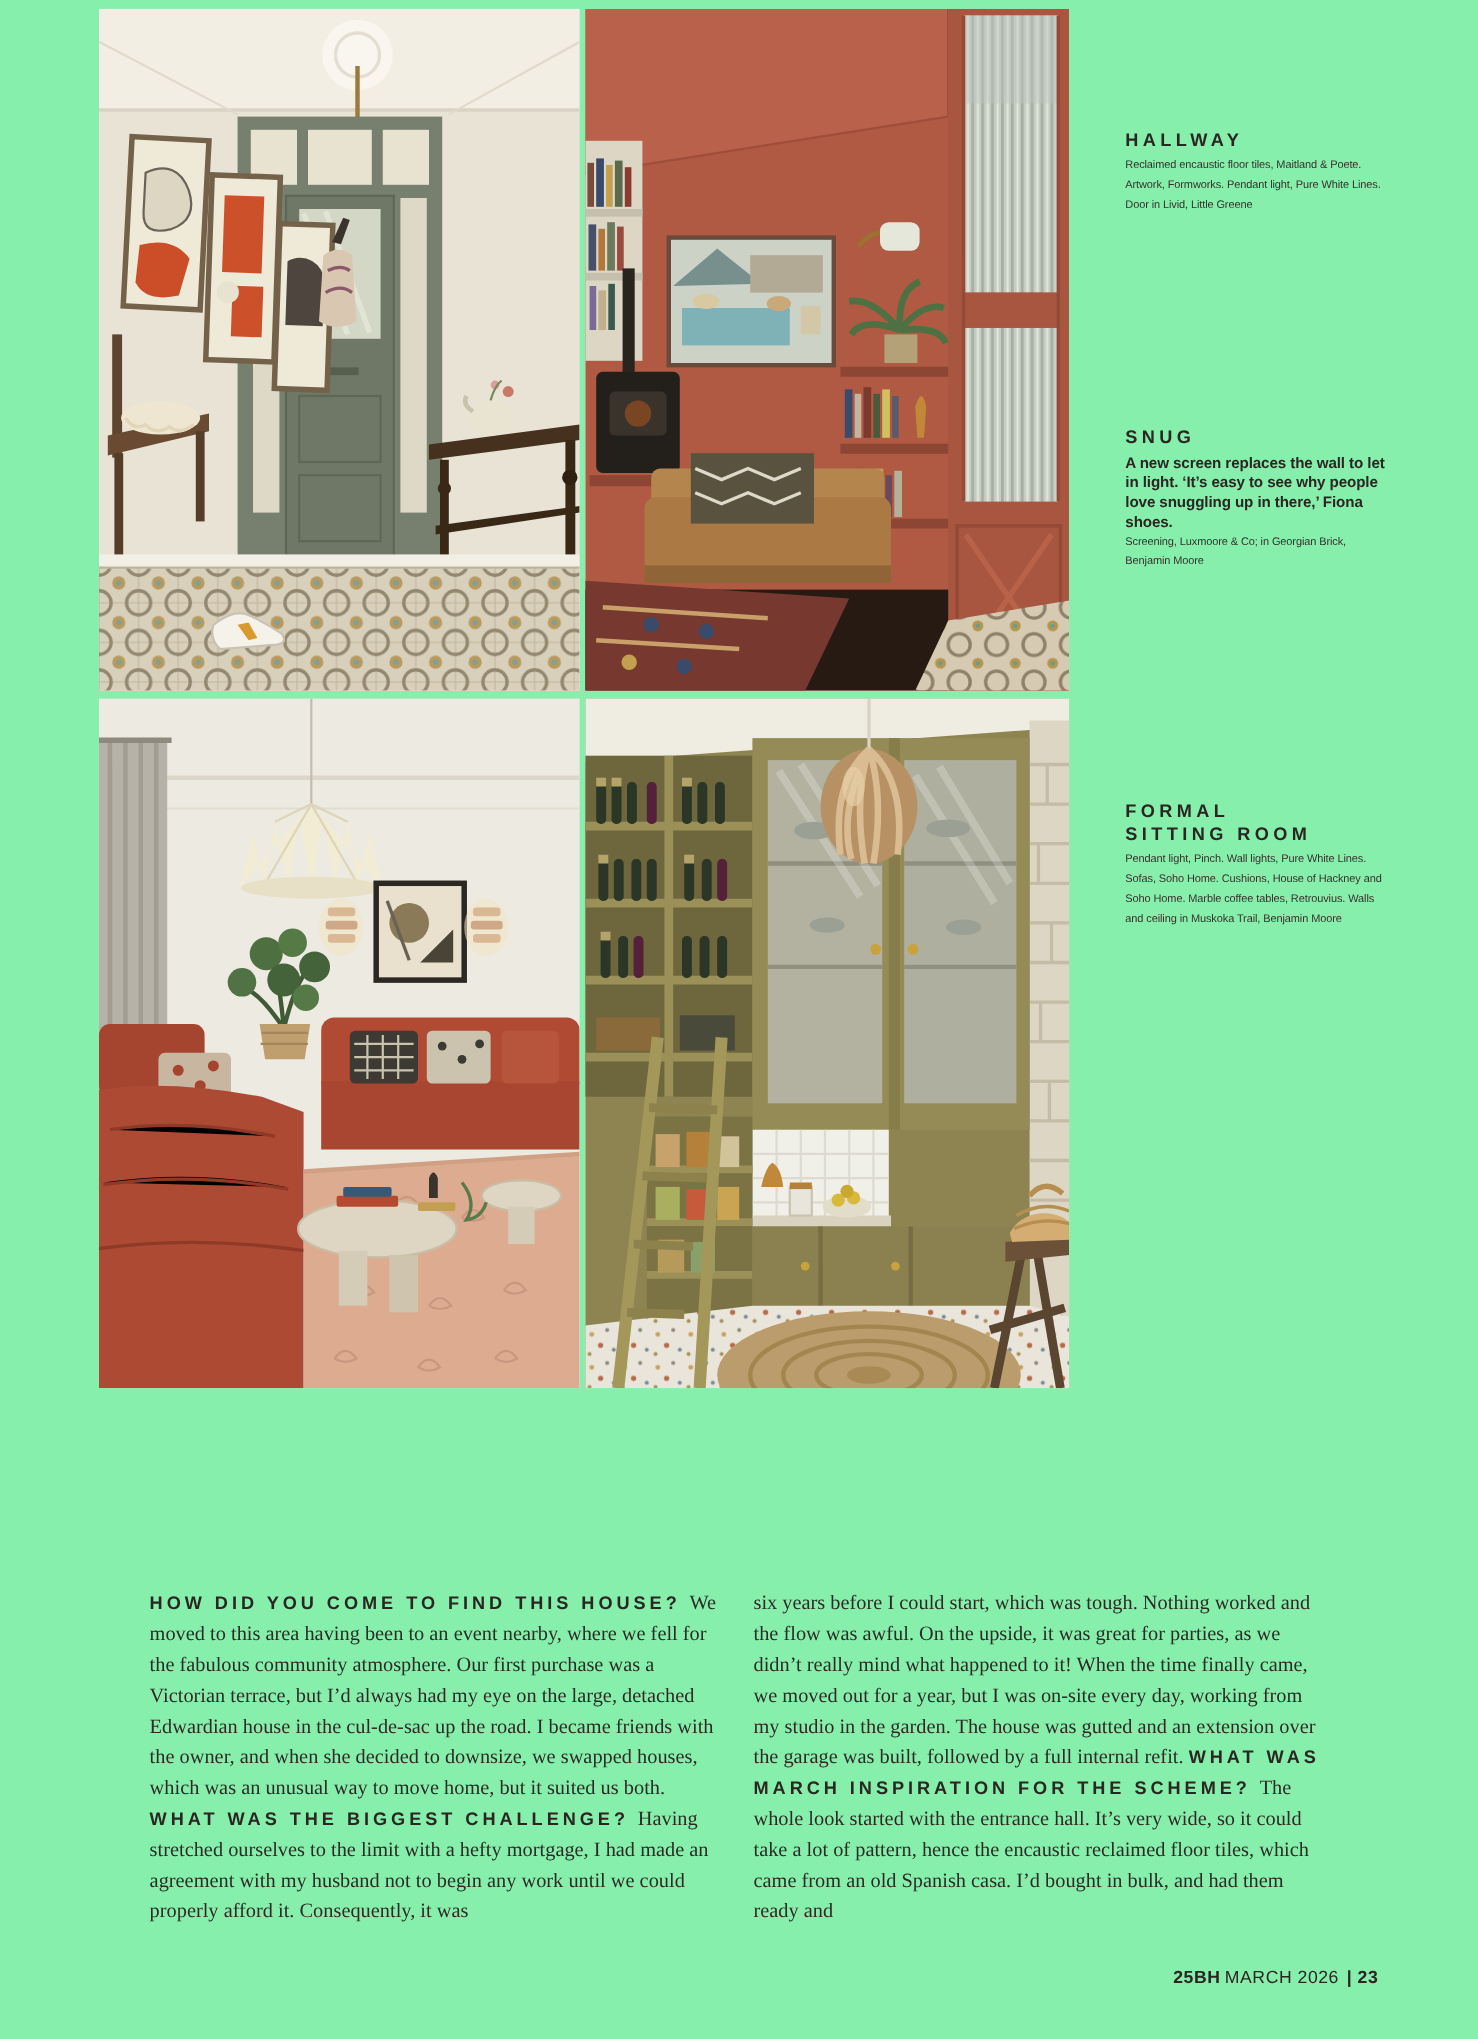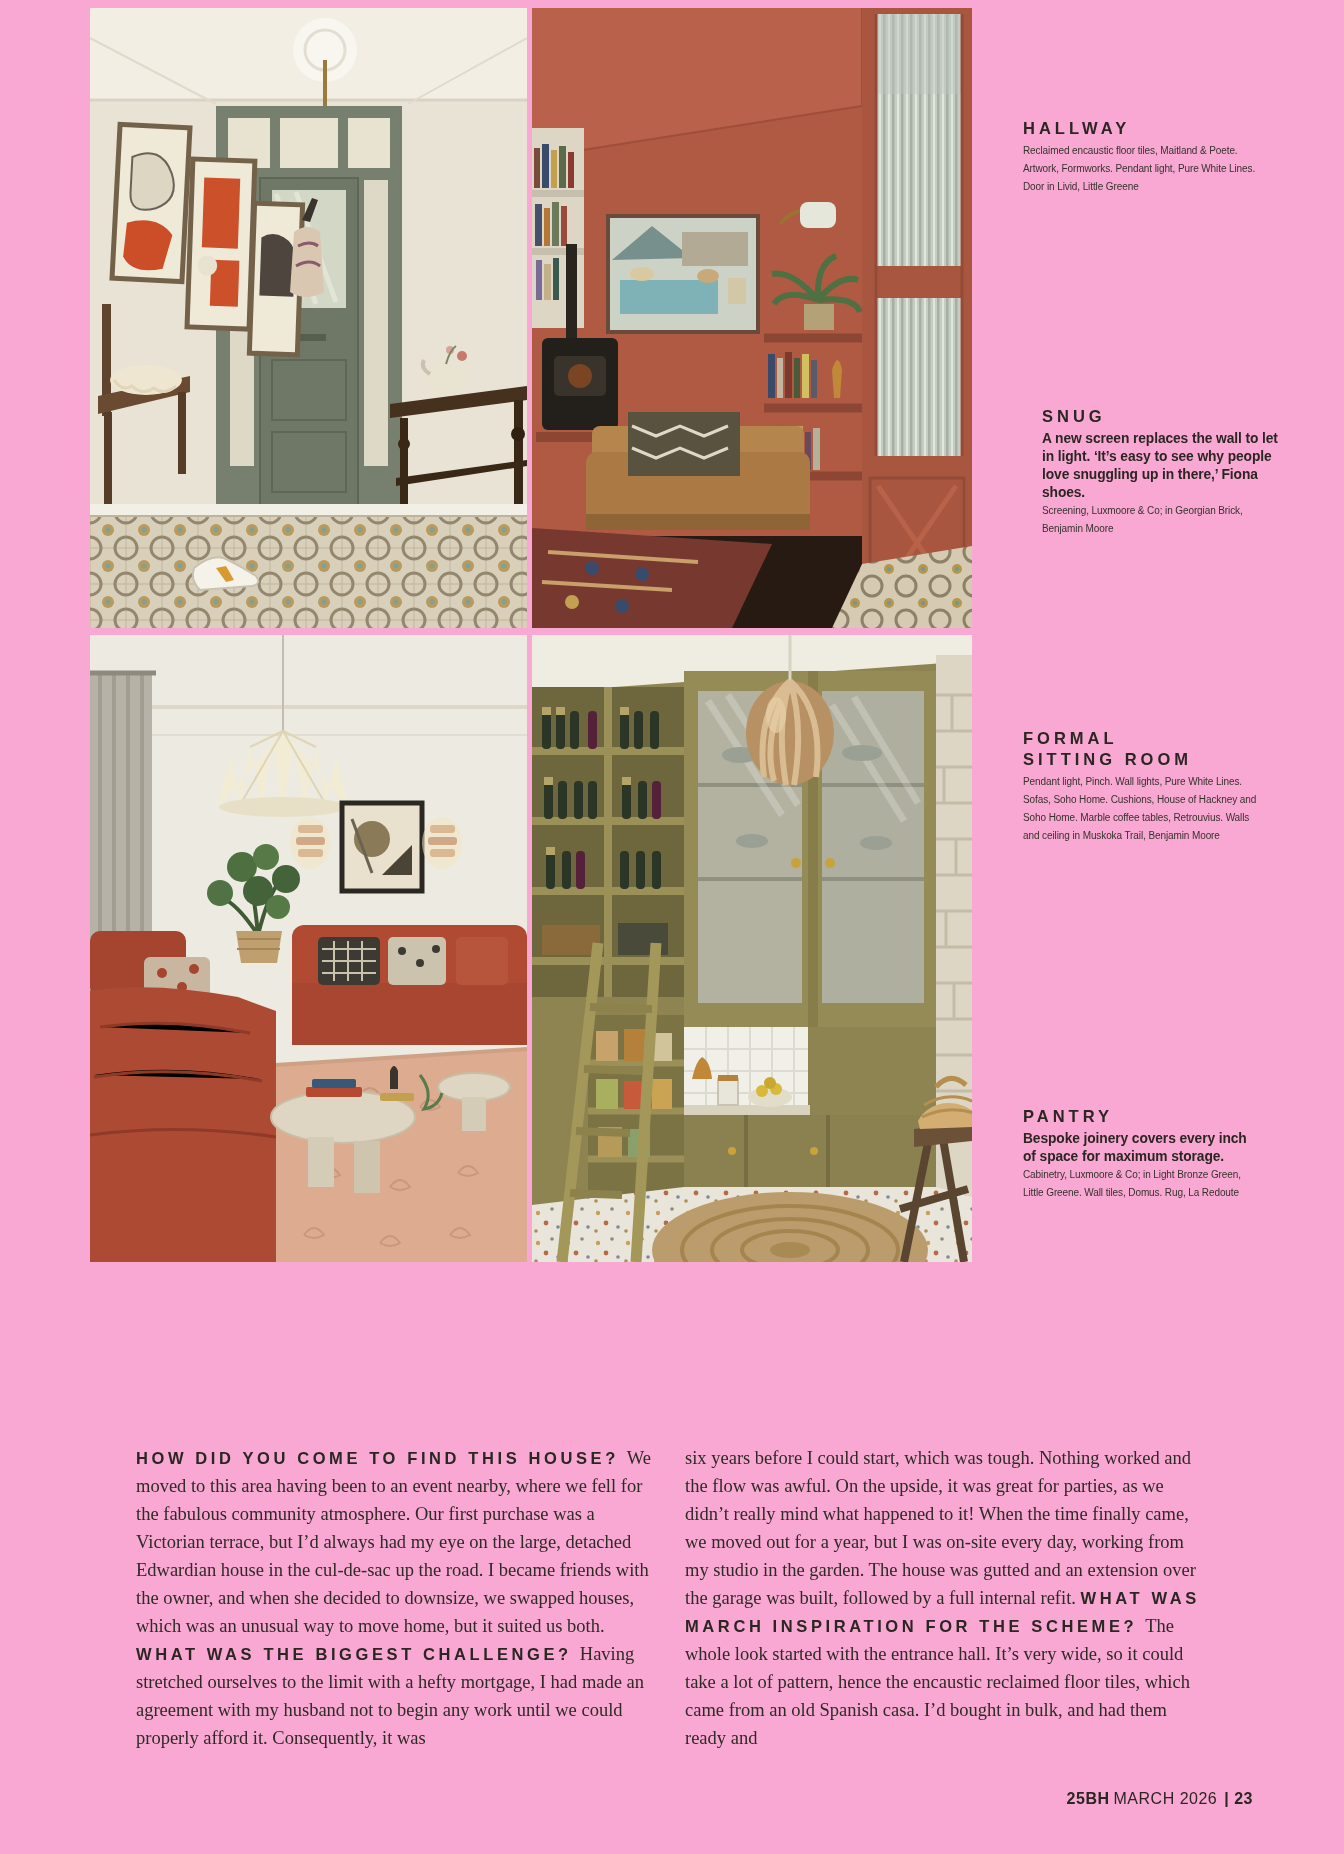--- a/index.html
+++ b/index.html
@@ -1,26 +1,26 @@
 <!DOCTYPE html>
 <html><head>
 <meta charset="utf-8">
 <style>
   html,body{margin:0;padding:0;background:#ffffff;}
-  .page{position:relative;width:1344px;height:1854px;background:#f9a8d4;overflow:hidden;
+  .page{position:relative;width:1344px;height:1854px;background:#86efac;overflow:hidden;
         font-family:"Liberation Sans",sans-serif;color:#2b272;}
   .photo{position:absolute;overflow:hidden;background:#ddd;}
   .photo svg{display:block;width:100%;height:100%;}
   #photo-hallway{left:90px;top:8px;width:437px;height:620px;}
   #photo-snug{left:532px;top:8px;width:440px;height:620px;}
   #photo-sitting{left:90px;top:635px;width:437px;height:627px;}
   #photo-pantry{left:532px;top:635px;width:440px;height:627px;}
 
   .caption{position:absolute;left:1023px;width:238px;color:#2b2622;}
-  #cap-hallway{top:118px;} #cap-snug{top:406px;margin-left:19px;} #cap-formal{top:728px;} #cap-pantry{top:1106px;}
+  #cap-hallway{top:118px;} #cap-snug{top:388px;} #cap-formal{top:728px;} #cap-pantry{top:1106px;}
   .cap-title{margin:0 0 3px 0;font-size:16.5px;font-weight:700;letter-spacing:4px;
              line-height:21px;white-space:pre-line;color:#2b2622;}
   .cap-bold{margin:0;font-size:13.8px;font-weight:700;line-height:18px;letter-spacing:-0.1px;}
   .cap-credit{margin:0;font-size:10px;font-weight:400;line-height:18px;letter-spacing:-0.1px;color:#36322c;}
 
   .article{position:absolute;left:136px;top:1444px;width:1065px;display:flex;gap:33px;justify-content:flex-end;}
   .col{width:516px;}
   .serif{margin:0;font-family:"Liberation Serif",serif;font-size:18.5px;line-height:28px;color:#2e2a25;}
   .q{font-family:"Liberation Sans",sans-serif;font-weight:700;font-size:16.5px;
      letter-spacing:3.6px;color:#2b2622;margin-right:8px;}
@@ -468,25 +468,20 @@
     <p class="cap-bold">A new screen replaces the wall to let in light. ‘It’s easy to see why people love snuggling up in there,’ Fiona shoes.</p>
     <p class="cap-credit">Screening, Luxmoore &amp; Co; in Georgian Brick, Benjamin Moore</p>
   </section>
 
   <section class="caption" id="cap-formal">
     <h3 class="cap-title">FORMAL
 SITTING ROOM</h3>
     <p class="cap-credit">Pendant light, Pinch. Wall lights, Pure White Lines. Sofas, Soho Home. Cushions, House of Hackney and Soho Home. Marble coffee tables, Retrouvius. Walls and ceiling in Muskoka Trail, Benjamin Moore</p>
   </section>
 
-  <section class="caption" id="cap-pantry">
-    <h3 class="cap-title">PANTRY</h3>
-    <p class="cap-bold">Bespoke joinery covers every inch of space for maximum storage.</p>
-    <p class="cap-credit">Cabinetry, Luxmoore &amp; Co; in Light Bronze Green, Little Greene. Wall tiles, Domus. Rug, La Redoute</p>
-  </section>
 
   <div class="article">
     <div class="col">
       <p class="serif">
         <span class="q">HOW DID YOU COME TO FIND THIS HOUSE?</span><span>We moved to this area having been to an event nearby, where we fell for the fabulous community atmosphere. Our first purchase was a Victorian terrace, but I’d always had my eye on the large, detached Edwardian house in the cul-de-sac up the road. I became friends with the owner, and when she decided to downsize, we swapped houses, which was an unusual way to move home, but it suited us both.</span>
         <span class="q">WHAT WAS THE BIGGEST CHALLENGE?</span><span>Having stretched ourselves to the limit with a hefty mortgage, I had made an agreement with my husband not to begin any work until we could properly afford it. Consequently, it was</span>
       </p>
     </div>
     <div class="col">
       <p class="serif">

